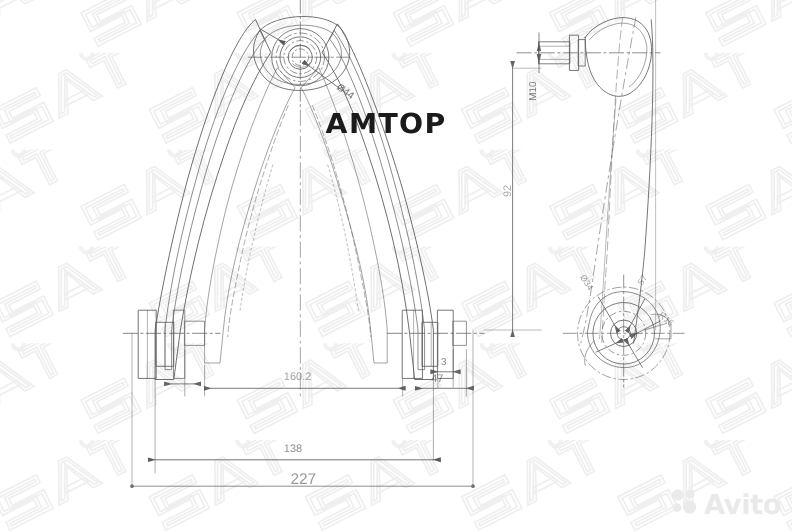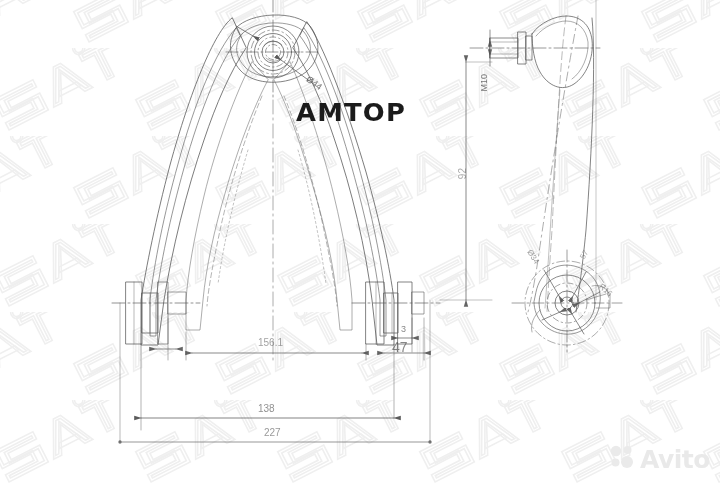--- a/index.html
+++ b/index.html
@@ -448,29 +448,29 @@
         <line x1="572" y1="314" x2="584" y2="334" marker-start="url(#arrowStart)" opacity="0.85"></line>
         <line x1="586" y1="300" x2="606" y2="294" opacity="0.6"></line>
       </g>
     </svg>
   </div>
 
   <div id="labels-layer" style="position:absolute;inset:0;z-index:3;pointer-events:none;color:#555;">
 
     <span class="dim-text" style="position:absolute;left:310px;top:74px;font-size:9px;transform:rotate(35deg);transform-origin:left top;opacity:.85">Ø44</span>
 
-    <span class="dim-text" style="position:absolute;left:258px;top:337px;font-size:10px;opacity:.55">156.1</span>
-
-    <span class="dim-text" style="position:absolute;left:392px;top:339px;font-size:14px;opacity:.7">47</span>
+    <span class="dim-text" style="position:absolute;left:258px;top:337px;font-size:10px;opacity:.55">160.2</span>
+
+    <span class="dim-text" style="position:absolute;left:392px;top:339px;font-size:10px;opacity:.7">47</span>
 
     <span class="dim-text" style="position:absolute;left:401px;top:324px;font-size:9px;opacity:.7">3</span>
 
     <span class="dim-text" style="position:absolute;left:258px;top:403px;font-size:10px;opacity:.65">138</span>
 
-    <span class="dim-text" style="position:absolute;left:264px;top:427px;font-size:10px;opacity:.6">227</span>
+    <span class="dim-text" style="position:absolute;left:264px;top:427px;font-size:14px;opacity:.6">227</span>
 
     <span class="note-text" style="position:absolute;left:479px;top:74px;font-size:9px;writing-mode:vertical-rl;transform:rotate(180deg);opacity:.8">M10</span>
 
     <span class="dim-text" style="position:absolute;left:457px;top:168px;font-size:10px;writing-mode:vertical-rl;transform:rotate(180deg);opacity:.5">92</span>
 
     <span class="dim-text" style="position:absolute;left:533px;top:248px;font-size:8px;transform:rotate(58deg);transform-origin:left top;opacity:.55">Ø34</span>
 
     <span class="dim-text" style="position:absolute;left:578px;top:256px;font-size:8px;transform:rotate(-58deg);transform-origin:left top;opacity:.5">57</span>
 
     <span class="dim-text" style="position:absolute;left:603px;top:282px;font-size:8px;transform:rotate(40deg);transform-origin:left top;opacity:.5">R16</span>

